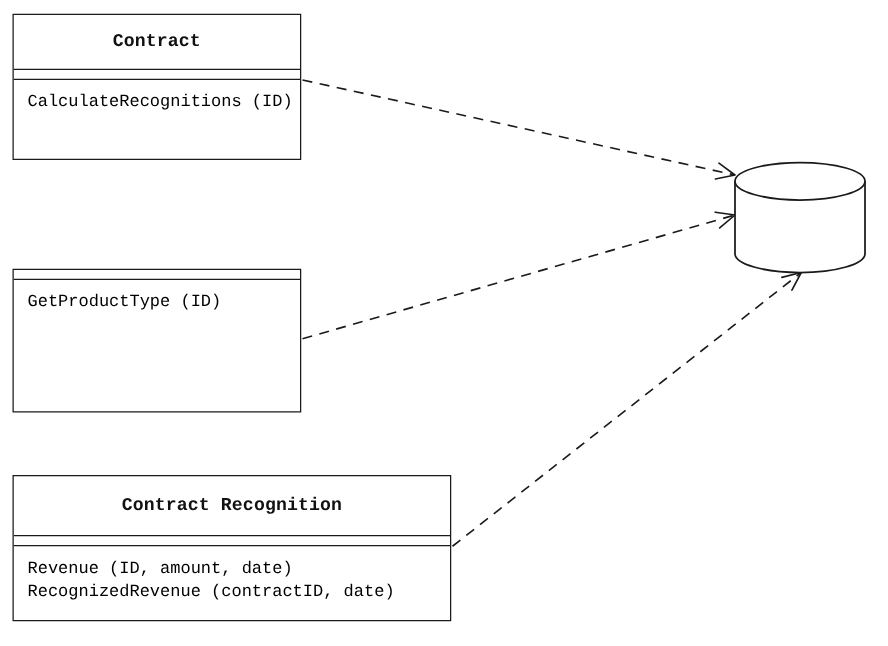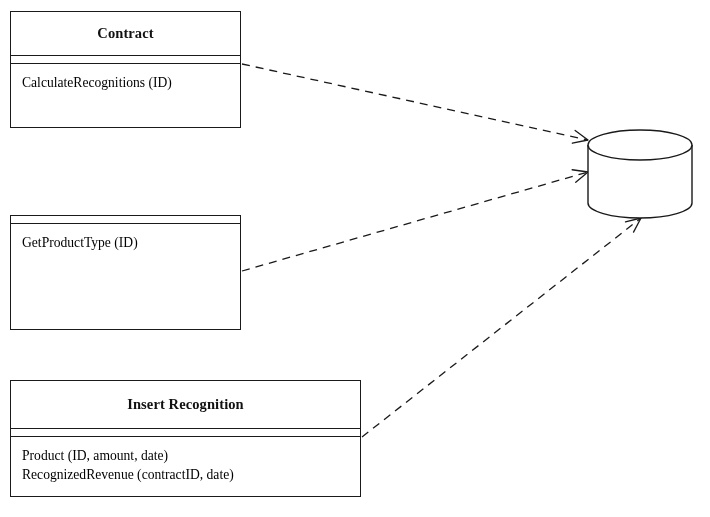--- a/index.html
+++ b/index.html
@@ -5,21 +5,21 @@
   html, body {
     margin: 0;
     padding: 0;
     background: #ffffff;
   }
   #canvas {
     position: relative;
     width: 710px;
     height: 517px;
     background: #ffffff;
-    font-family: Liberation Serif, serif;
+    font-family: Liberation Mono, monospace;
     overflow: hidden;
   }
   .uml-class {
     position: absolute;
     box-sizing: border-box;
     border: 1.4px solid #1a1a1a;
     background: #ffffff;
   }
   .uml-name-compartment {
     box-sizing: border-box;
@@ -80,25 +80,25 @@
 
   <div class="uml-class" id="class-product" style="left: 10px; top: 215px; width: 231px; height: 115px;">
     <div class="uml-attr-compartment" style="height: 8px;"></div>
     <div class="uml-ops-compartment">
       <div class="uml-op">GetProductType (ID)</div>
     </div>
   </div>
 
   <div class="uml-class" id="class-revenue-recognition" style="left: 10px; top: 380px; width: 351px; height: 117px;">
     <div class="uml-name-compartment" style="height: 48px;">
-      <span class="uml-class-name">Insert Recognition</span>
+      <span class="uml-class-name">Contract Recognition</span>
     </div>
     <div class="uml-attr-compartment" style="height: 8px;"></div>
     <div class="uml-ops-compartment">
-      <div class="uml-op">Product (ID, amount, date)</div>
+      <div class="uml-op">Revenue (ID, amount, date)</div>
       <div class="uml-op">RecognizedRevenue (contractID, date)</div>
     </div>
   </div>
 
   <svg id="edge-layer" viewBox="0 0 710 517" width="710" height="517" xmlns="http://www.w3.org/2000/svg">
     <g id="edges" fill="none" stroke="#1a1a1a" stroke-width="1.3">
         <line x1="242" y1="64" x2="588" y2="140" stroke="#1a1a1a" stroke-width="1.3" stroke-dasharray="8 6"></line>
         <line x1="242" y1="271" x2="588" y2="172" stroke="#1a1a1a" stroke-width="1.3" stroke-dasharray="8 6"></line>
         <line x1="362" y1="437" x2="641" y2="218" stroke="#1a1a1a" stroke-width="1.3" stroke-dasharray="8 6"></line>
       </g>

